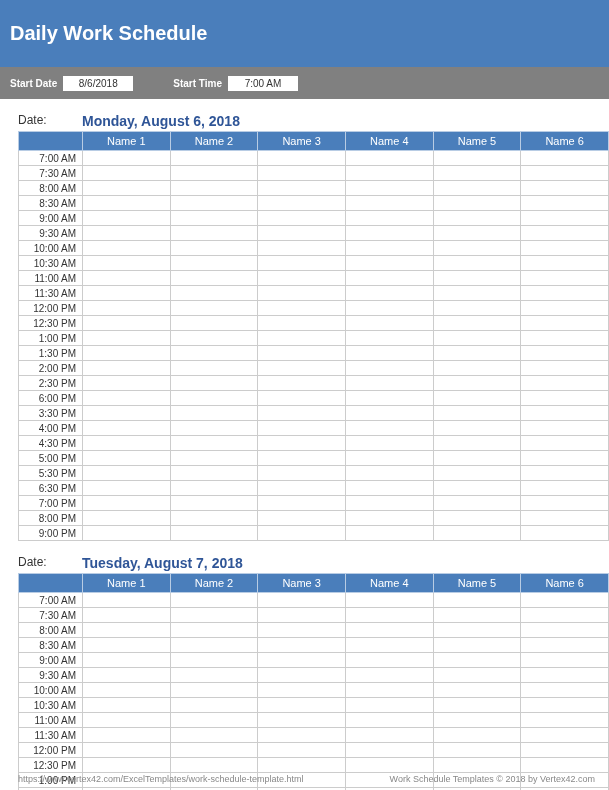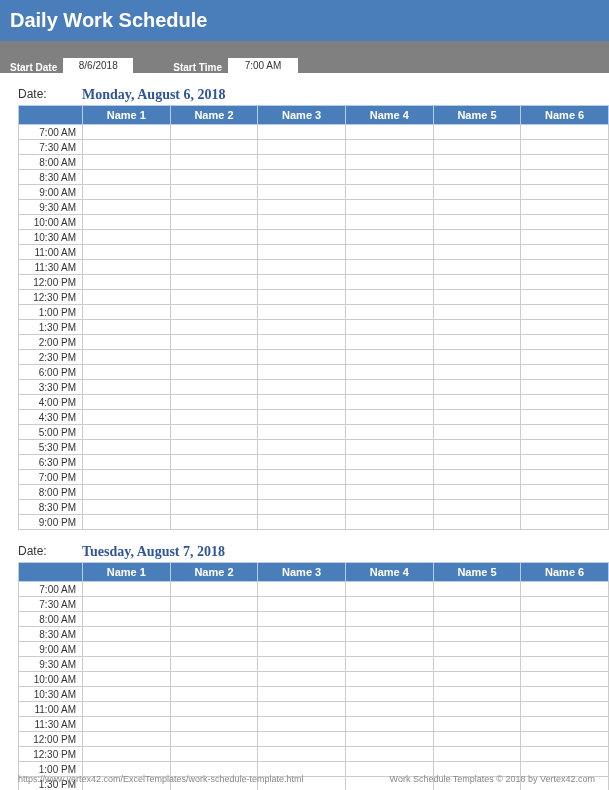--- a/index.html
+++ b/index.html
@@ -9,26 +9,26 @@
     width: 609px;
     height: 790px;
     overflow: hidden;
     position: relative;
   }
   .header-band {
     background: #4a7ebb;
     color: #fff;
     font-size: 20px;
     font-weight: bold;
-    padding: 9px 10px;
+    padding: 22px 10px;
   }
   .param-band {
     background: #808080;
     display: flex;
-    align-items: flex-end;
+    align-items: center;
     height: 32px;
     font-size: 10px;
   }
   .param-label {
     color: #fff;
     font-weight: bold;
     padding: 0 6px 0 10px;
   }
   .param-value {
     background: #ffffff;
@@ -47,33 +47,32 @@
   }
   .date-lbl {
     color: #333;
     width: 64px;
     font-size: 12px;
   }
   .date-val {
     color: #2f5597;
     font-weight: bold;
     font-size: 14px;
-    font-family: Liberation Serif, serif;
   }
   table.schedule {
     border-collapse: collapse;
     width: calc(100% - 18px);
     margin-left: 18px;
     table-layout: fixed;
   }
   table.schedule th {
     background: #4a7ebb;
     color: #fff;
     font-size: 11px;
-    font-weight: bold;
+    font-weight: normal;
     padding: 3px 4px;
     border: 1px solid #b8cce4;
     text-align: center;
     height: 18px;
   }
   table.schedule th.timecol {
     width: 64px;
     background: #4a7ebb;
   }
   table.schedule td {
@@ -350,29 +349,20 @@
         <tr>
           <td class="timecell">8:00 PM</td>
           <td></td>
           <td></td>
           <td></td>
           <td></td>
           <td></td>
           <td></td>
         </tr>
         <tr>
-          <td class="timecell">8:30 PM</td>
-          <td></td>
-          <td></td>
-          <td></td>
-          <td></td>
-          <td></td>
-          <td></td>
-        </tr>
-        <tr>
           <td class="timecell">9:00 PM</td>
           <td></td>
           <td></td>
           <td></td>
           <td></td>
           <td></td>
           <td></td>
         </tr>
       </tbody>
     </table>

